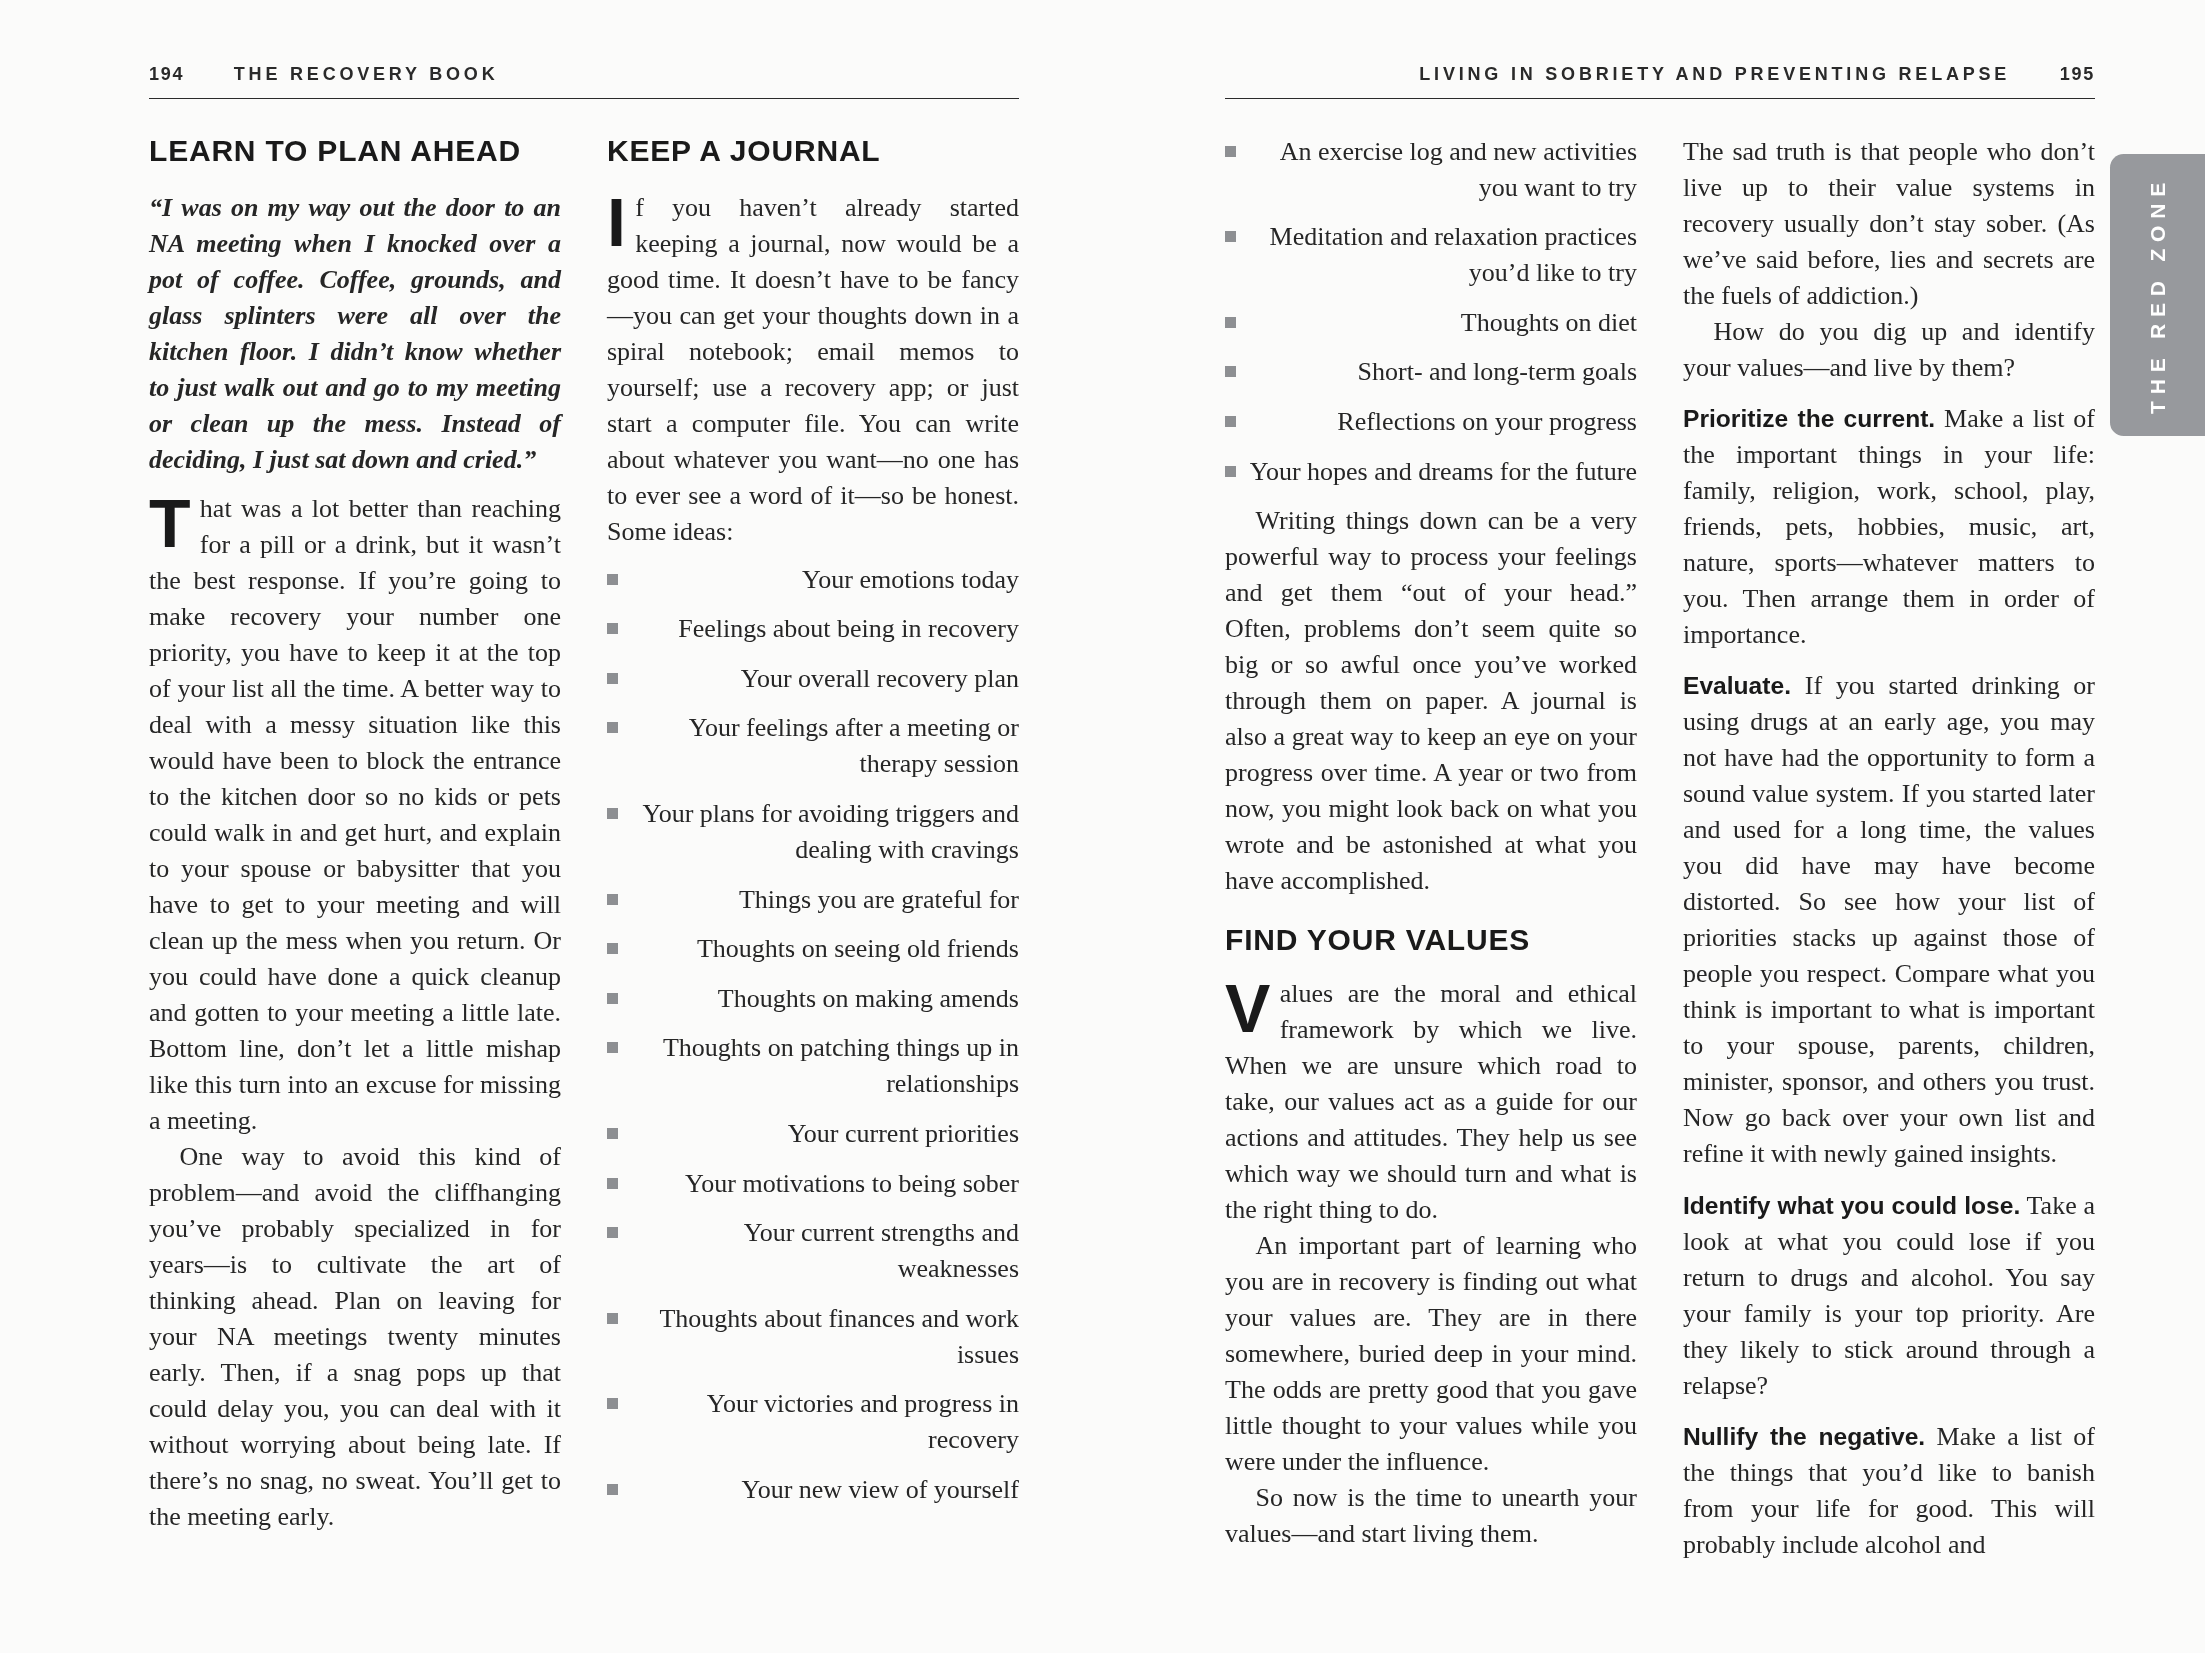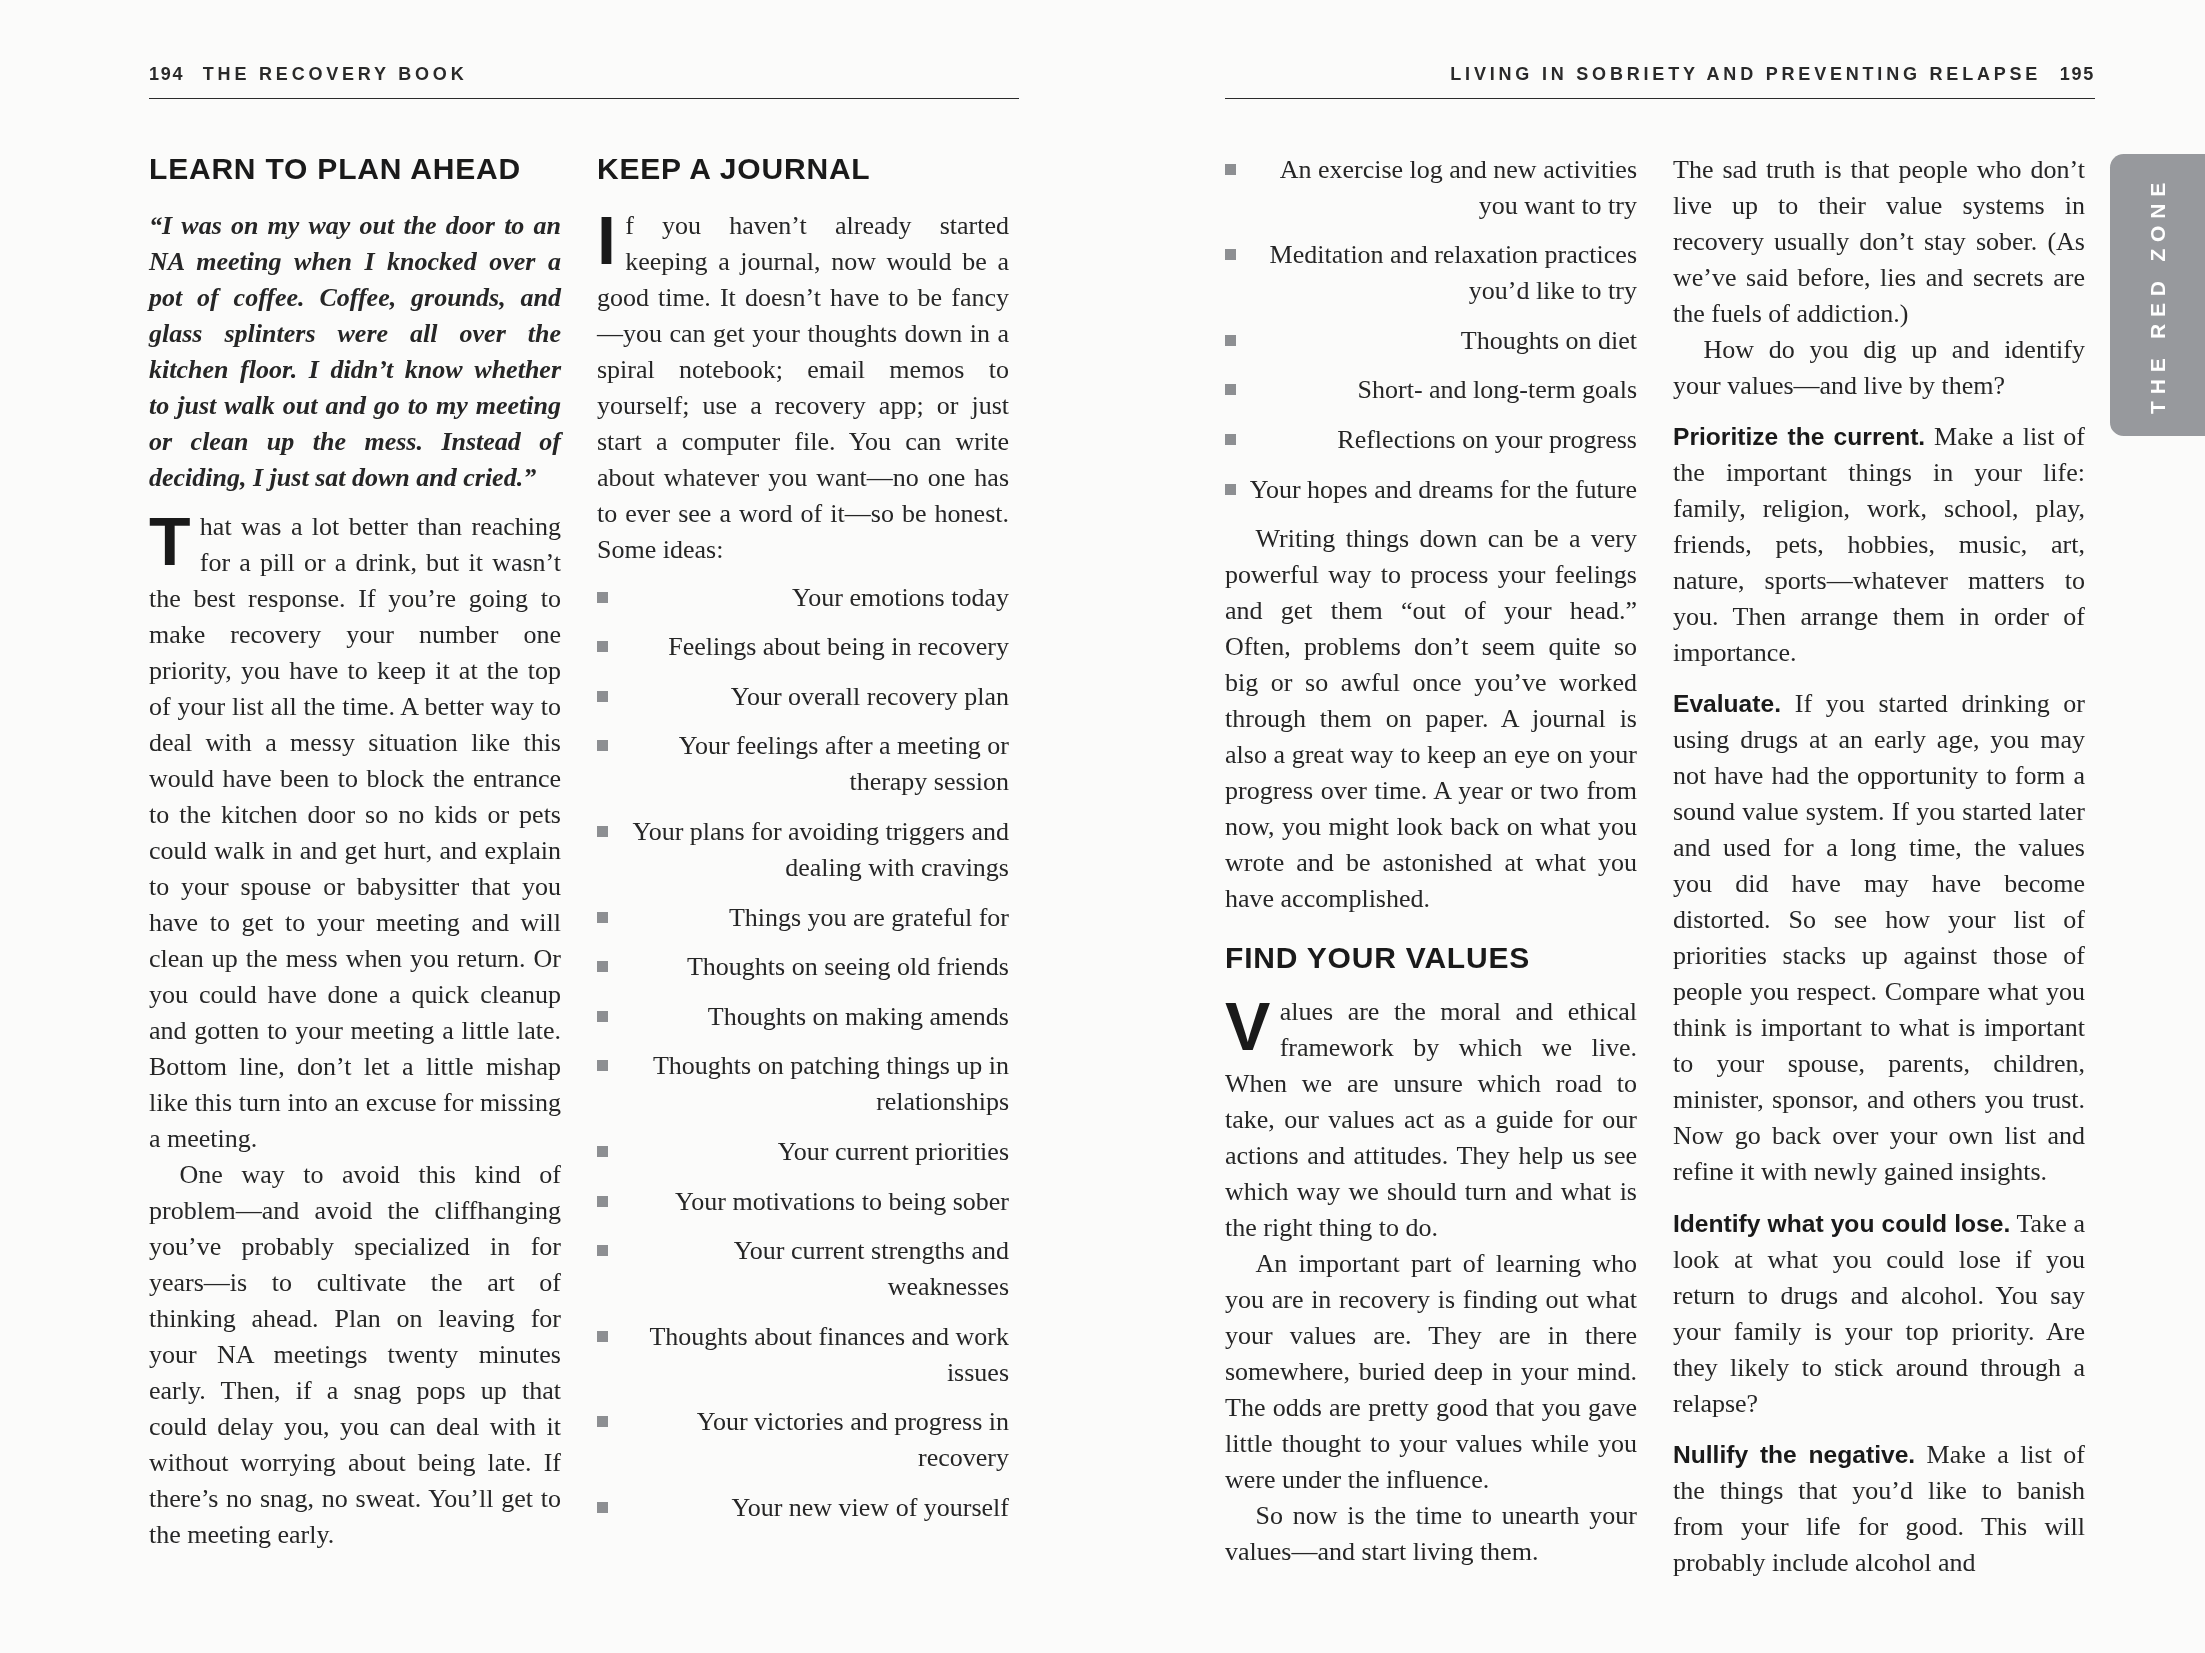--- a/index.html
+++ b/index.html
@@ -14,28 +14,29 @@
   .page { position: absolute; top: 64px; width: 870px; }
   #left-page  { left: 149px; }
   #right-page { left: 1225px; }
 
   .page-header {
     display: flex; align-items: baseline;
     font-family: "Liberation Sans", sans-serif;
     font-size: 18px; font-weight: 700;
     letter-spacing: 3.8px; color: #2a2a2a;
     padding-bottom: 12.7px;
+    gap: 31px;
   }
   .page-header.right { justify-content: flex-end; }
   .page-header .num { letter-spacing: 1.7px; }
   .page-header.left .num { margin-right: 18.7px; }
   .page-header.right .num { margin-left: 18.7px; }
   .header-rule { height: 0; border-bottom: 1.7px solid #2b2b2b; }
 
-  .cols { display: flex; gap: 36px; margin-top: 53px; }
+  .cols { display: flex; gap: 46px; margin-top: 35px; }
   .col { width: 412px; }
 
   .section-title {
     font-family: "Liberation Sans", sans-serif;
     font-size: 30px; font-weight: 700; letter-spacing: 0.8px;
     color: #1a1a1a; margin: 0 0 22px 0;
   }
   .section-title.mid { margin-top: 24px; margin-bottom: 18.7px; }
 
   p.body {

